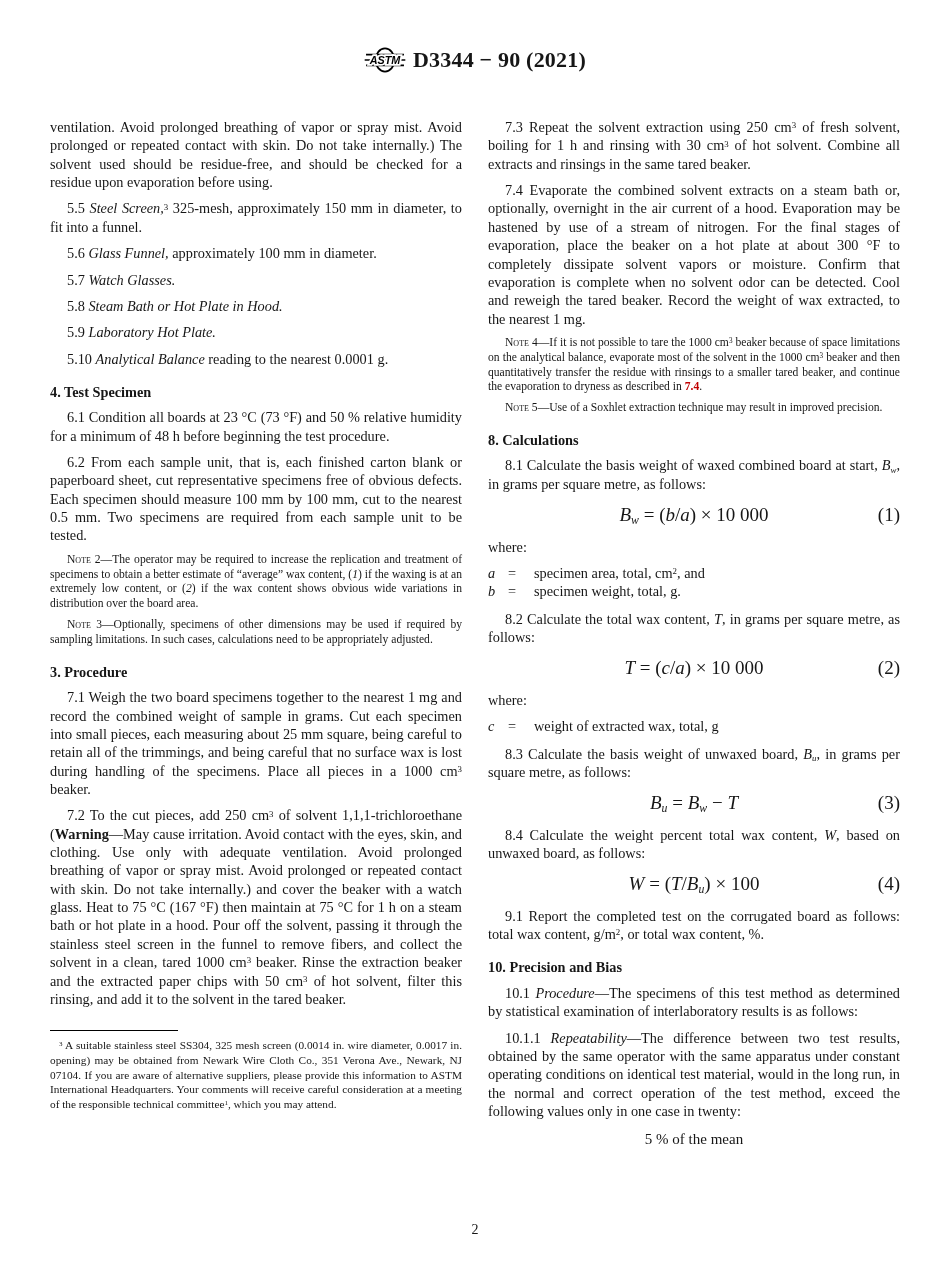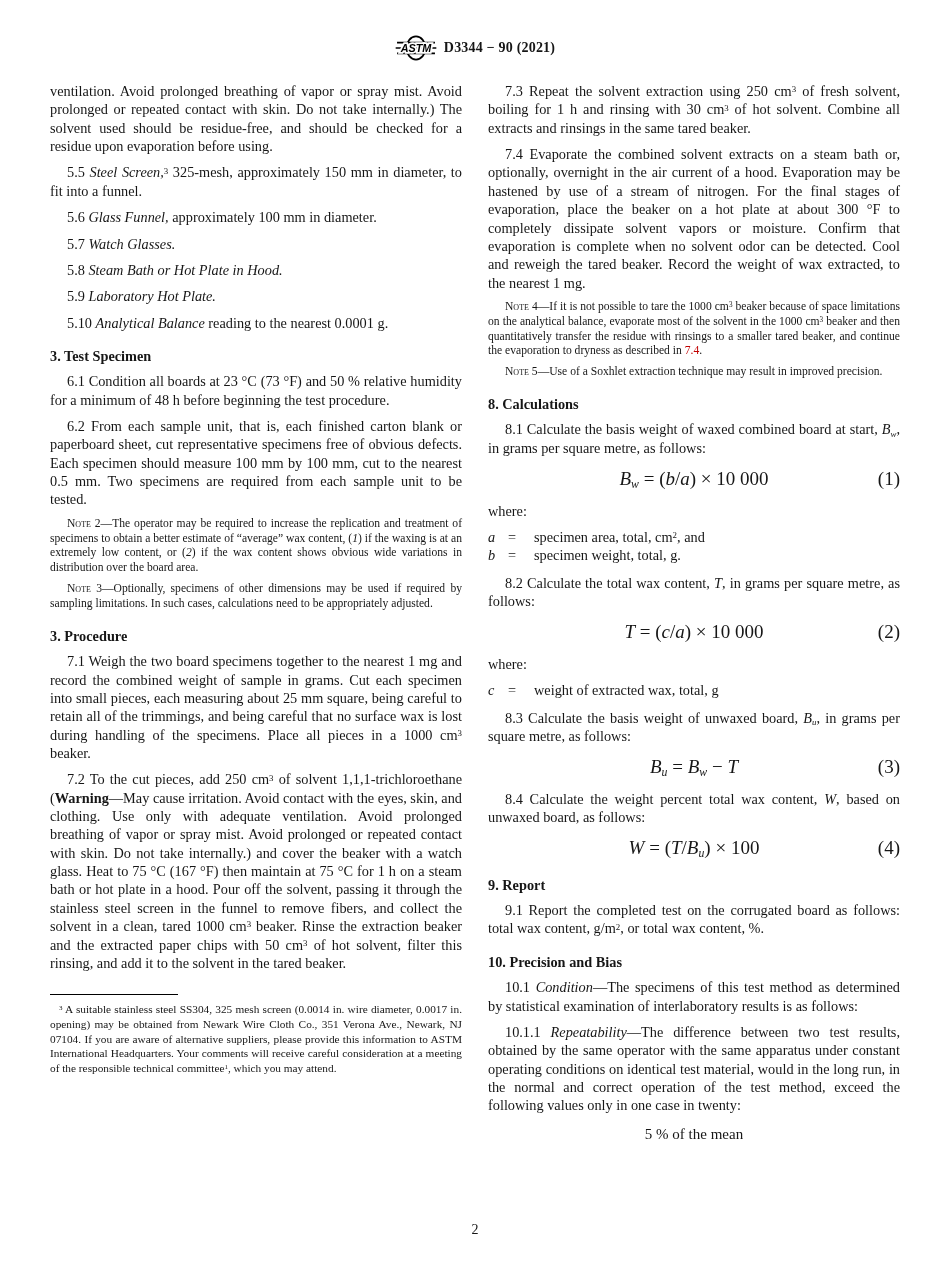--- a/index.html
+++ b/index.html
@@ -1,29 +1,29 @@
 <!DOCTYPE html>
 <html style="--link-red: #c00000;"><head>
 <meta charset="utf-8">
 <style>
   * { box-sizing: border-box; }
   html, body { margin: 0; padding: 0; background: #ffffff; }
   .page {
     width: 950px; height: 1272px; position: relative; overflow: hidden;
     background: #ffffff; color: #161616;
     font-family: "Liberation Serif", serif;
-    padding: 34px 50px 0 50px;
+    padding: 46px 50px 0 50px;
   }
   
   .header { display: flex; justify-content: center; align-items: center; gap: 7px; margin-bottom: 20px; }
-  .designation { font-weight: bold; font-size: 14px; letter-spacing: 0.2px; }
+  .designation { font-weight: bold; font-size: 22px; letter-spacing: 0.2px; }
   .logo { display: inline-flex; align-items: center; }
   
   .columns { display: flex; gap: 26px; }
-  .column { width: 412px; flex: none; text-align: justify; font-size: 14.3px; line-height: 1.285; }
+  .column { width: 412px; flex: none; text-align: justify; font-size: 14.3px; line-height: 1.285; margin-top: 24px; }
   h2 { font-size: 14.3px; margin: 15px 0 7px 0; text-align: left; }
   p.para { margin: 0 0 8px 0; }
   p.para.indent { text-indent: 17px; }
   p.note { font-size: 11.6px; line-height: 1.28; margin: 2px 0 6px 0; text-indent: 17px; }
   p.center-small { font-size: 15px; text-align: center; margin: 10px 0 6px 0; }
   
   .equation { position: relative; text-align: center; margin: 10px 0 10px 0; font-size: 19px; }
   .eq-num { position: absolute; right: 0; top: 0; }
   
   .deflist { margin: 3px 0 9px 0; }
@@ -34,21 +34,21 @@
   
   .footnote { margin-top: 22px; }
   .footnote-rule { width: 128px; border-top: 1px solid #000; margin: 0 0 7px 0; }
   .footnote-text { font-size: 11.3px; line-height: 1.3; margin: 0; text-align: justify; text-indent: 9px; }
   
   .st-i { font-style: italic; }
   .st-b { font-weight: bold; }
   .st-sup { font-size: 0.62em; position: relative; top: -0.42em; line-height: 0; }
   .st-sub { font-size: 0.62em; position: relative; top: 0.24em; line-height: 0; }
   .st-sc { font-variant: small-caps; }
-  .st-red { color: var(--link-red, #c00000); }
+  .st-red { color: var(--link-red, #c00000); font-weight: bold; }
   
   .page-number { position: absolute; bottom: 34px; left: 0; right: 0; text-align: center; font-size: 14px; }
 </style>
 </head>
 <body>
 
 <div class="page">
 
   <div class="header">
     <span class="logo">
@@ -66,21 +66,21 @@
   <div class="columns">
     <div class="column">
       <div>
           <p class="para"><span>ventilation. Avoid prolonged breathing of vapor or spray mist. Avoid prolonged or repeated contact with skin. Do not take internally.) The solvent used should be residue-free, and should be checked for a residue upon evaporation before using.</span></p>
           <p class="para indent"><span>5.5 </span><span class="st-i">Steel Screen,</span><span class="st-sup">3</span><span> 325-mesh, approximately 150 mm in diameter, to fit into a funnel.</span></p>
           <p class="para indent"><span>5.6 </span><span class="st-i">Glass Funnel,</span><span> approximately 100 mm in diameter.</span></p>
           <p class="para indent"><span>5.7 </span><span class="st-i">Watch Glasses.</span></p>
           <p class="para indent"><span>5.8 </span><span class="st-i">Steam Bath or Hot Plate in Hood.</span></p>
           <p class="para indent"><span>5.9 </span><span class="st-i">Laboratory Hot Plate.</span></p>
           <p class="para indent"><span>5.10 </span><span class="st-i">Analytical Balance</span><span> reading to the nearest 0.0001 g.</span></p>
-          <h2>3. Test Specimen</h2>
+          <h2>4. Test Specimen</h2>
           <p class="para indent"><span>6.1 Condition all boards at 23 °C (73 °F) and 50 % relative humidity for a minimum of 48 h before beginning the test procedure.</span></p>
           <p class="para indent"><span>6.2 From each sample unit, that is, each finished carton blank or paperboard sheet, cut representative specimens free of obvious defects. Each specimen should measure 100 mm by 100 mm, cut to the nearest 0.5 mm. Two specimens are required from each sample unit to be tested.</span></p>
           <p class="note"><span class="st-sc">Note</span><span> 2—The operator may be required to increase the replication and treatment of specimens to obtain a better estimate of “average” wax content, (</span><span class="st-i">1</span><span>) if the waxing is at an extremely low content, or (</span><span class="st-i">2</span><span>) if the wax content shows obvious wide variations in distribution over the board area.</span></p>
           <p class="note"><span class="st-sc">Note</span><span> 3—Optionally, specimens of other dimensions may be used if required by sampling limitations. In such cases, calculations need to be appropriately adjusted.</span></p>
           <h2>3. Procedure</h2>
           <p class="para indent"><span>7.1 Weigh the two board specimens together to the nearest 1 mg and record the combined weight of sample in grams. Cut each specimen into small pieces, each measuring about 25 mm square, being careful to retain all of the trimmings, and being careful that no surface wax is lost during handling of the specimens. Place all pieces in a 1000 cm</span><span class="st-sup">3</span><span> beaker.</span></p>
           <p class="para indent"><span>7.2 To the cut pieces, add 250 cm</span><span class="st-sup">3</span><span> of solvent 1,1,1-trichloroethane (</span><span class="st-b">Warning</span><span>—May cause irritation. Avoid contact with the eyes, skin, and clothing. Use only with adequate ventilation. Avoid prolonged breathing of vapor or spray mist. Avoid prolonged or repeated contact with skin. Do not take internally.) and cover the beaker with a watch glass. Heat to 75 °C (167 °F) then maintain at 75 °C for 1 h on a steam bath or hot plate in a hood. Pour off the solvent, passing it through the stainless steel screen in the funnel to remove fibers, and collect the solvent in a clean, tared 1000 cm</span><span class="st-sup">3</span><span> beaker. Rinse the extraction beaker and the extracted paper chips with 50 cm</span><span class="st-sup">3</span><span> of hot solvent, filter this rinsing, and add it to the solvent in the tared beaker.</span></p>
         </div>
       <div class="footnote">
         <div class="footnote-rule"></div>
@@ -115,24 +115,23 @@
           <div class="defrow">
             <span class="defsym"><span class="st-i">c</span></span>
             <span class="defeq">=</span>
             <span class="defdef"><span>weight of extracted wax, total, g</span></span>
           </div>
         </div>
         <p class="para indent"><span>8.3 Calculate the basis weight of unwaxed board, </span><span class="st-i">B</span><span class="st-sub st-i">u</span><span>, in grams per square metre, as follows:</span></p>
         <div class="equation"><span class="eq-body"><span class="st-i">B</span><span class="st-sub st-i">u</span><span> = </span><span class="st-i">B</span><span class="st-sub st-i">w</span><span> − </span><span class="st-i">T</span></span><span class="eq-num">(3)</span></div>
         <p class="para indent"><span>8.4 Calculate the weight percent total wax content, </span><span class="st-i">W</span><span>, based on unwaxed board, as follows:</span></p>
         <div class="equation"><span class="eq-body"><span class="st-i">W</span><span> = (</span><span class="st-i">T</span><span>/</span><span class="st-i">B</span><span class="st-sub st-i">u</span><span>) × 100</span></span><span class="eq-num">(4)</span></div>
-        <h2>9. Report</h2>
         <p class="para indent"><span>9.1 Report the completed test on the corrugated board as follows: total wax content, g/m</span><span class="st-sup">2</span><span>, or total wax content, %.</span></p>
         <h2>10. Precision and Bias</h2>
-        <p class="para indent"><span>10.1 </span><span class="st-i">Condition</span><span>—The specimens of this test method as determined by statistical examination of interlaboratory results is as follows:</span></p>
+        <p class="para indent"><span>10.1 </span><span class="st-i">Procedure</span><span>—The specimens of this test method as determined by statistical examination of interlaboratory results is as follows:</span></p>
         <p class="para indent"><span>10.1.1 </span><span class="st-i">Repeatability</span><span>—The difference between two test results, obtained by the same operator with the same apparatus under constant operating conditions on identical test material, would in the long run, in the normal and correct operation of the test method, exceed the following values only in one case in twenty:</span></p>
         <p class="center-small">5 % of the mean</p>
       </div>
   </div>
 
   <div class="page-number">2</div>
 
 </div>
 
 </body></html>

